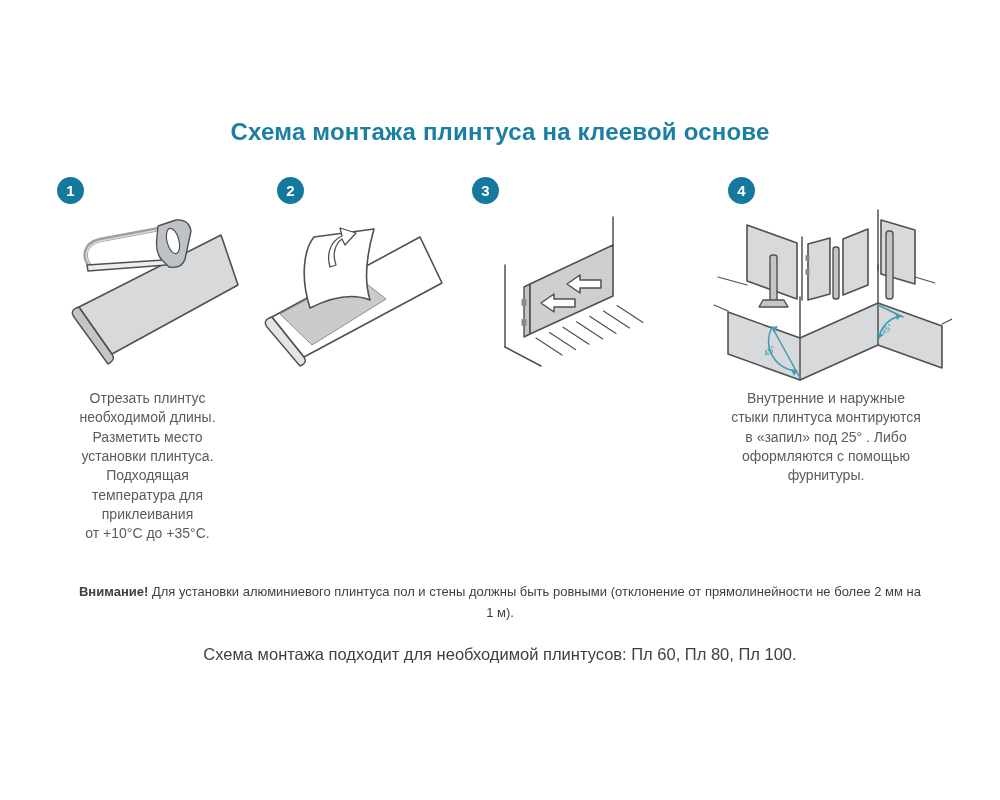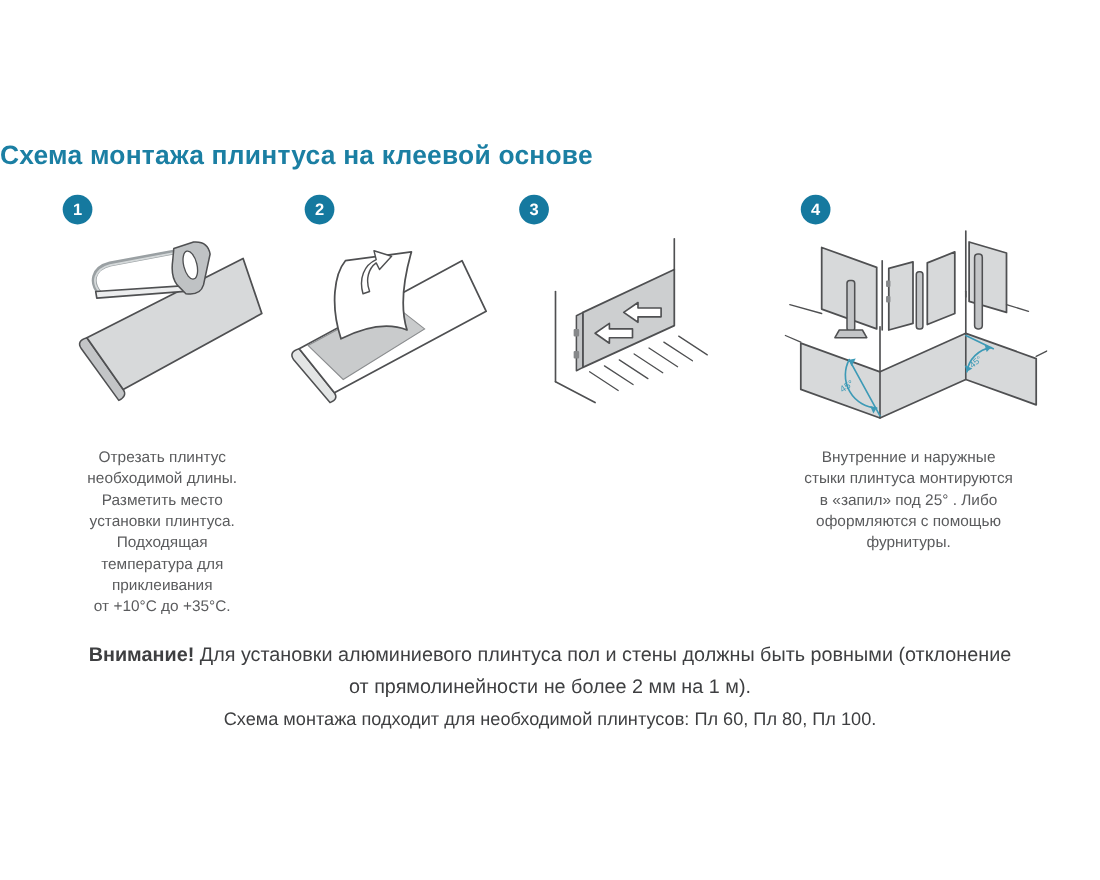--- a/index.html
+++ b/index.html
@@ -5,22 +5,22 @@
   * { margin:0; padding:0; box-sizing:border-box; }
   html,body { width:1000px; height:800px; }
   body {
     background:#fff;
     font-family:"Liberation Sans","DejaVu Sans",sans-serif;
     position:relative; overflow:hidden;
   }
   .sheet { position:absolute; inset:0; background:#fff; }
 
   .title {
-    position:absolute; top:128px; left:0; width:100%;
-    text-align:left; font-size:24px; font-weight:700;
+    position:absolute; top:118px; left:0; width:100%;
+    text-align:center; font-size:24px; font-weight:700;
     color:var(--accent-teal,#1b7fa3); letter-spacing:.2px;
   }
 
   .step { position:absolute; top:177px; }
   .step-1 { left:55px;  width:185px; }
   .step-2 { left:250px; width:198px; }
   .step-3 { left:455px; width:226px; }
   .step-4 { left:700px; width:252px; }
 
   .badge {
@@ -31,28 +31,28 @@
   }
   .step-1 .badge { margin-left:2px; }
   .step-2 .badge { margin-left:27px; }
   .step-3 .badge { margin-left:17px; }
   .step-4 .badge { margin-left:28px; }
 
   .illus { margin-top:3px; height:175px; }
   .illus svg { width:100%; height:100%; display:block; }
 
   .caption {
-    margin-top:24px; font-size:14px; line-height:1.38;
+    margin-top:7px; font-size:14px; line-height:1.38;
     color:var(--caption-gray,#5a5b5d); text-align:center;
     white-space:pre-line;
   }
 
   .warning {
     position:absolute; top:581px; left:75px; width:850px;
-    text-align:center; font-size:18px; line-height:1.62;
+    text-align:center; font-size:13px; line-height:1.62;
     color:var(--body-dark,#3e3f41);
   }
   .warning b { font-weight:700; }
 
   .note {
     position:absolute; top:645px; left:0; width:100%;
     text-align:center; font-size:16.5px;
     color:var(--body-dark,#3e3f41);
   }
 

